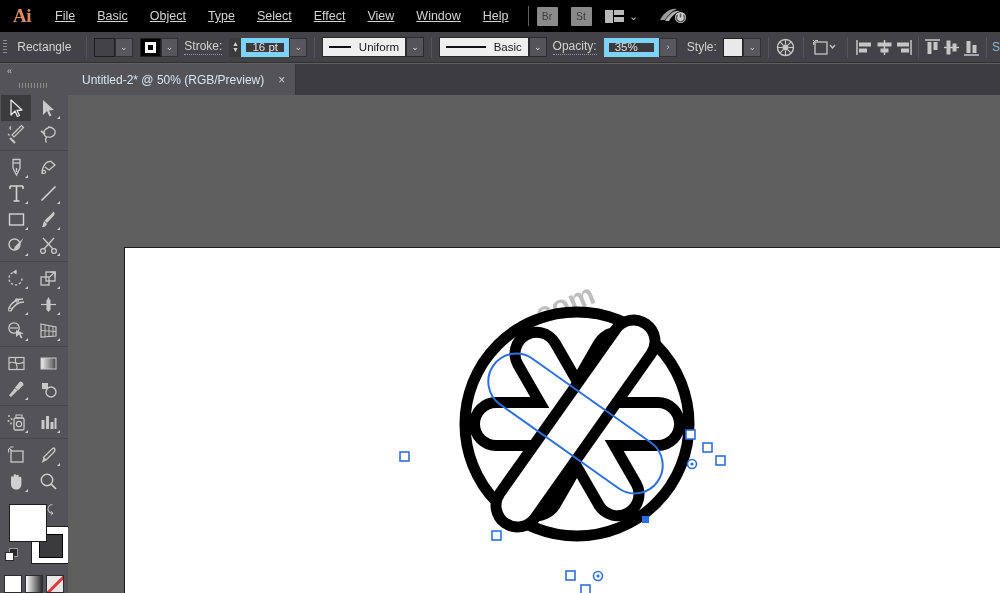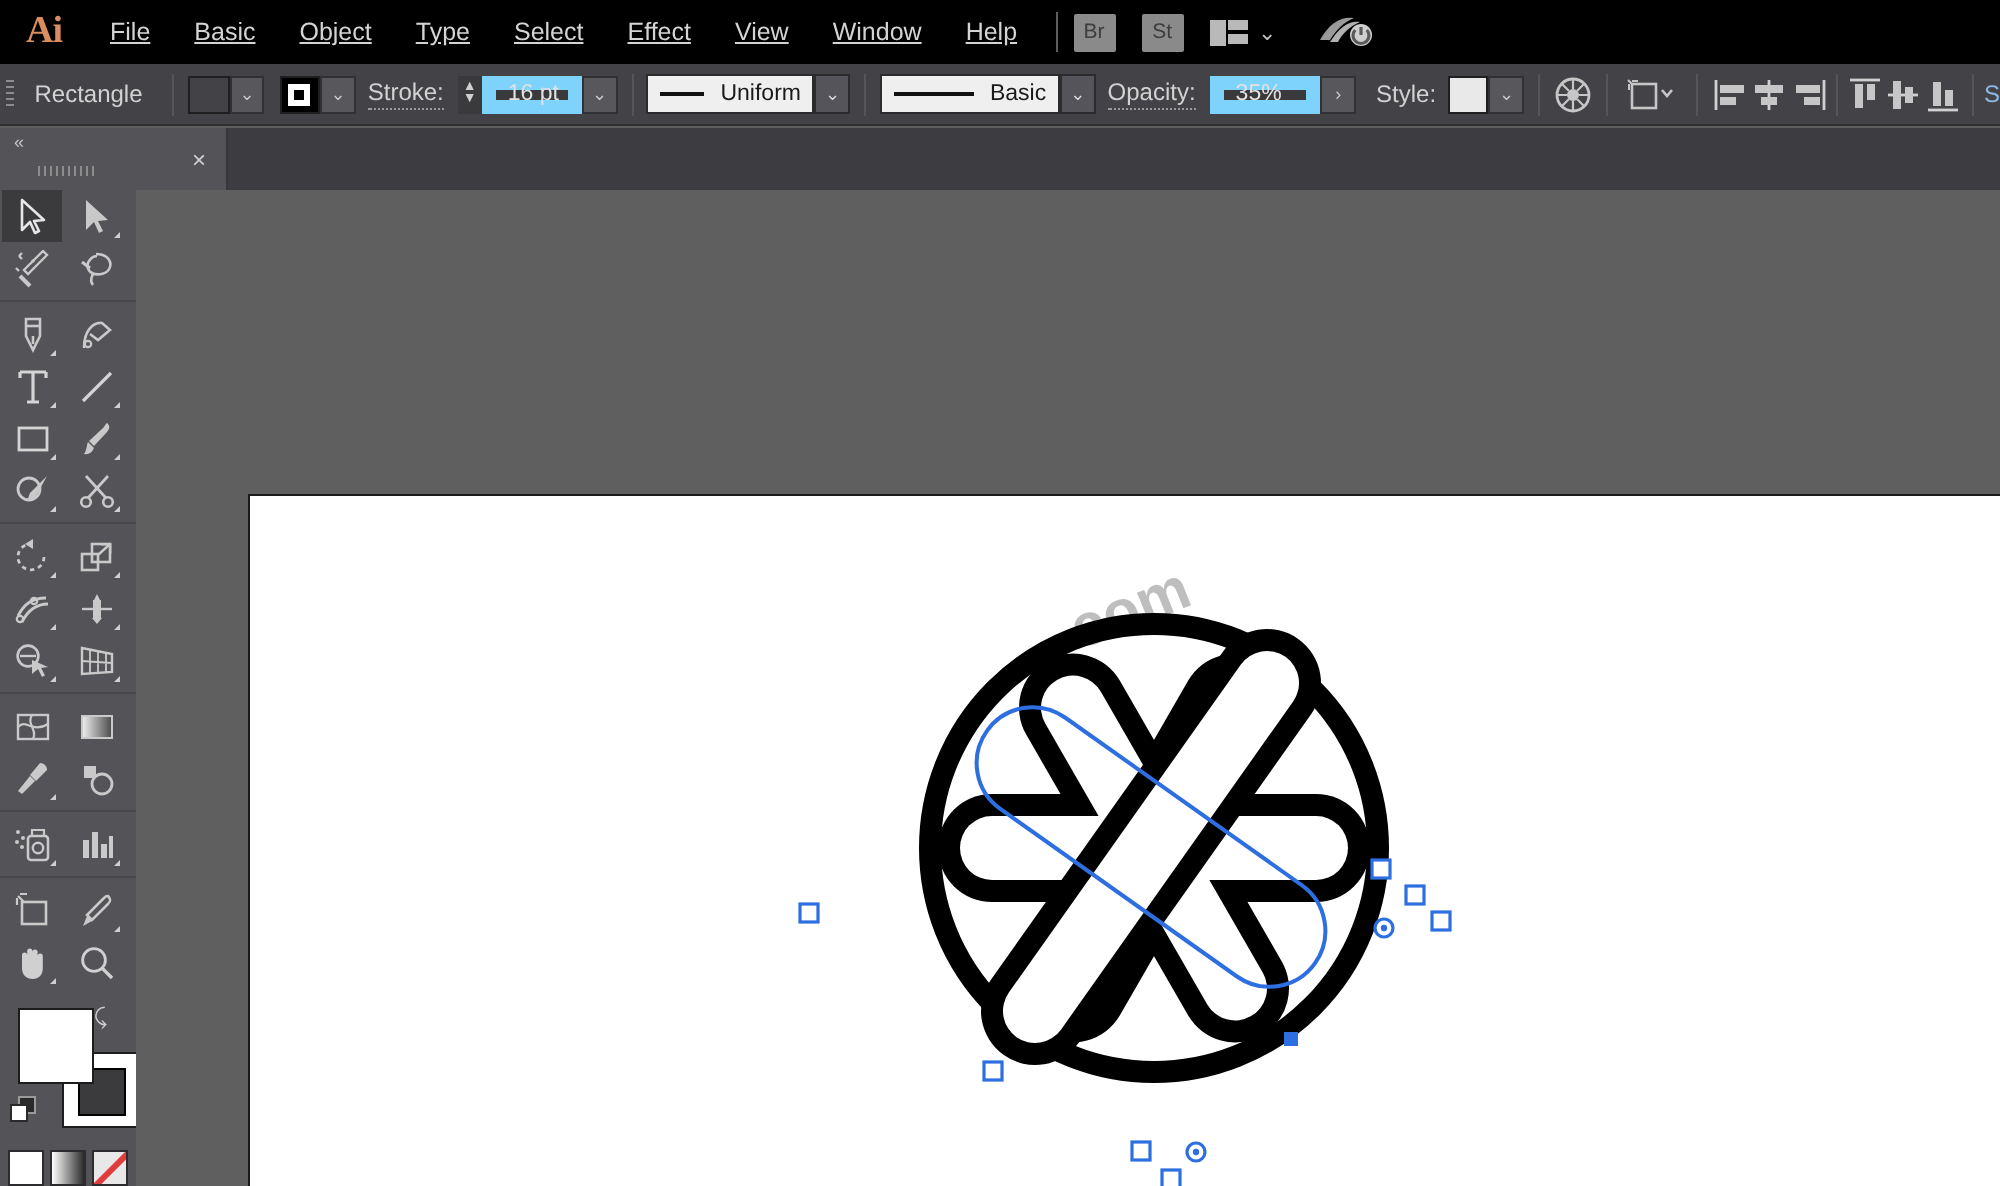--- a/index.html
+++ b/index.html
@@ -61,21 +61,21 @@
   .cb-sep { width:1px; height:21px; background:#565659; margin:0 7px; }
   .swatch {
     width:22px;height:19px;border:1px solid #1f1f20;
   }
   .sw-btn { width:19px;height:19px;background:#58585c;border:1px solid #313134;
      display:flex;align-items:center;justify-content:center;color:#ccc;font-size:9px;}
   .stepper { width:13px;height:19px;background:#3a3a3d;display:flex;
      flex-direction:column;align-items:center;justify-content:center;color:#cfcfcf;
      font-size:7px;line-height:6px;}
   .field {
-    height:19px; background:#3a3a3d; border:7px solid #7dd3fc;
+    height:19px; background:#3a3a3d; border:5px solid #7dd3fc;
     color:#e2e2e2; font-size:11.5px; display:flex;align-items:center;
     padding:0 6px; white-space:nowrap;
   }
   .combo-white {
     height:20px; background:#efefef; border:1px solid #2b2b2d;
     display:flex;align-items:center;justify-content:flex-end;
     padding:0 6px; color:#1a1a1a; font-size:11.5px; gap:8px;
   }
   .combo-white .rule { width:78px;height:2.5px;background:#111; }
   .pulldown {
@@ -308,20 +308,21 @@
       <rect x="4.5" y="3" width="4" height="12" fill="#c6c6c6"></rect>
       <rect x="10.5" y="7" width="4" height="8" fill="#c6c6c6"></rect>
     </svg>
   </div>
   <div class="cb-sep" style="margin:0 5px"></div>
   <div class="cut-text">S</div>
 </div>
 
 <div id="tabbar">
   <div id="doctab">
+    <span id="doctab-label">Untitled-2* @ 50% (RGB/Preview)</span>
     <span id="doctab-close">×</span>
   </div>
 </div>
 
 <div id="toolspanel">
   <div id="tp-collapse">«</div>
   <div id="tp-grip">
       <i></i>
     </div>
 

